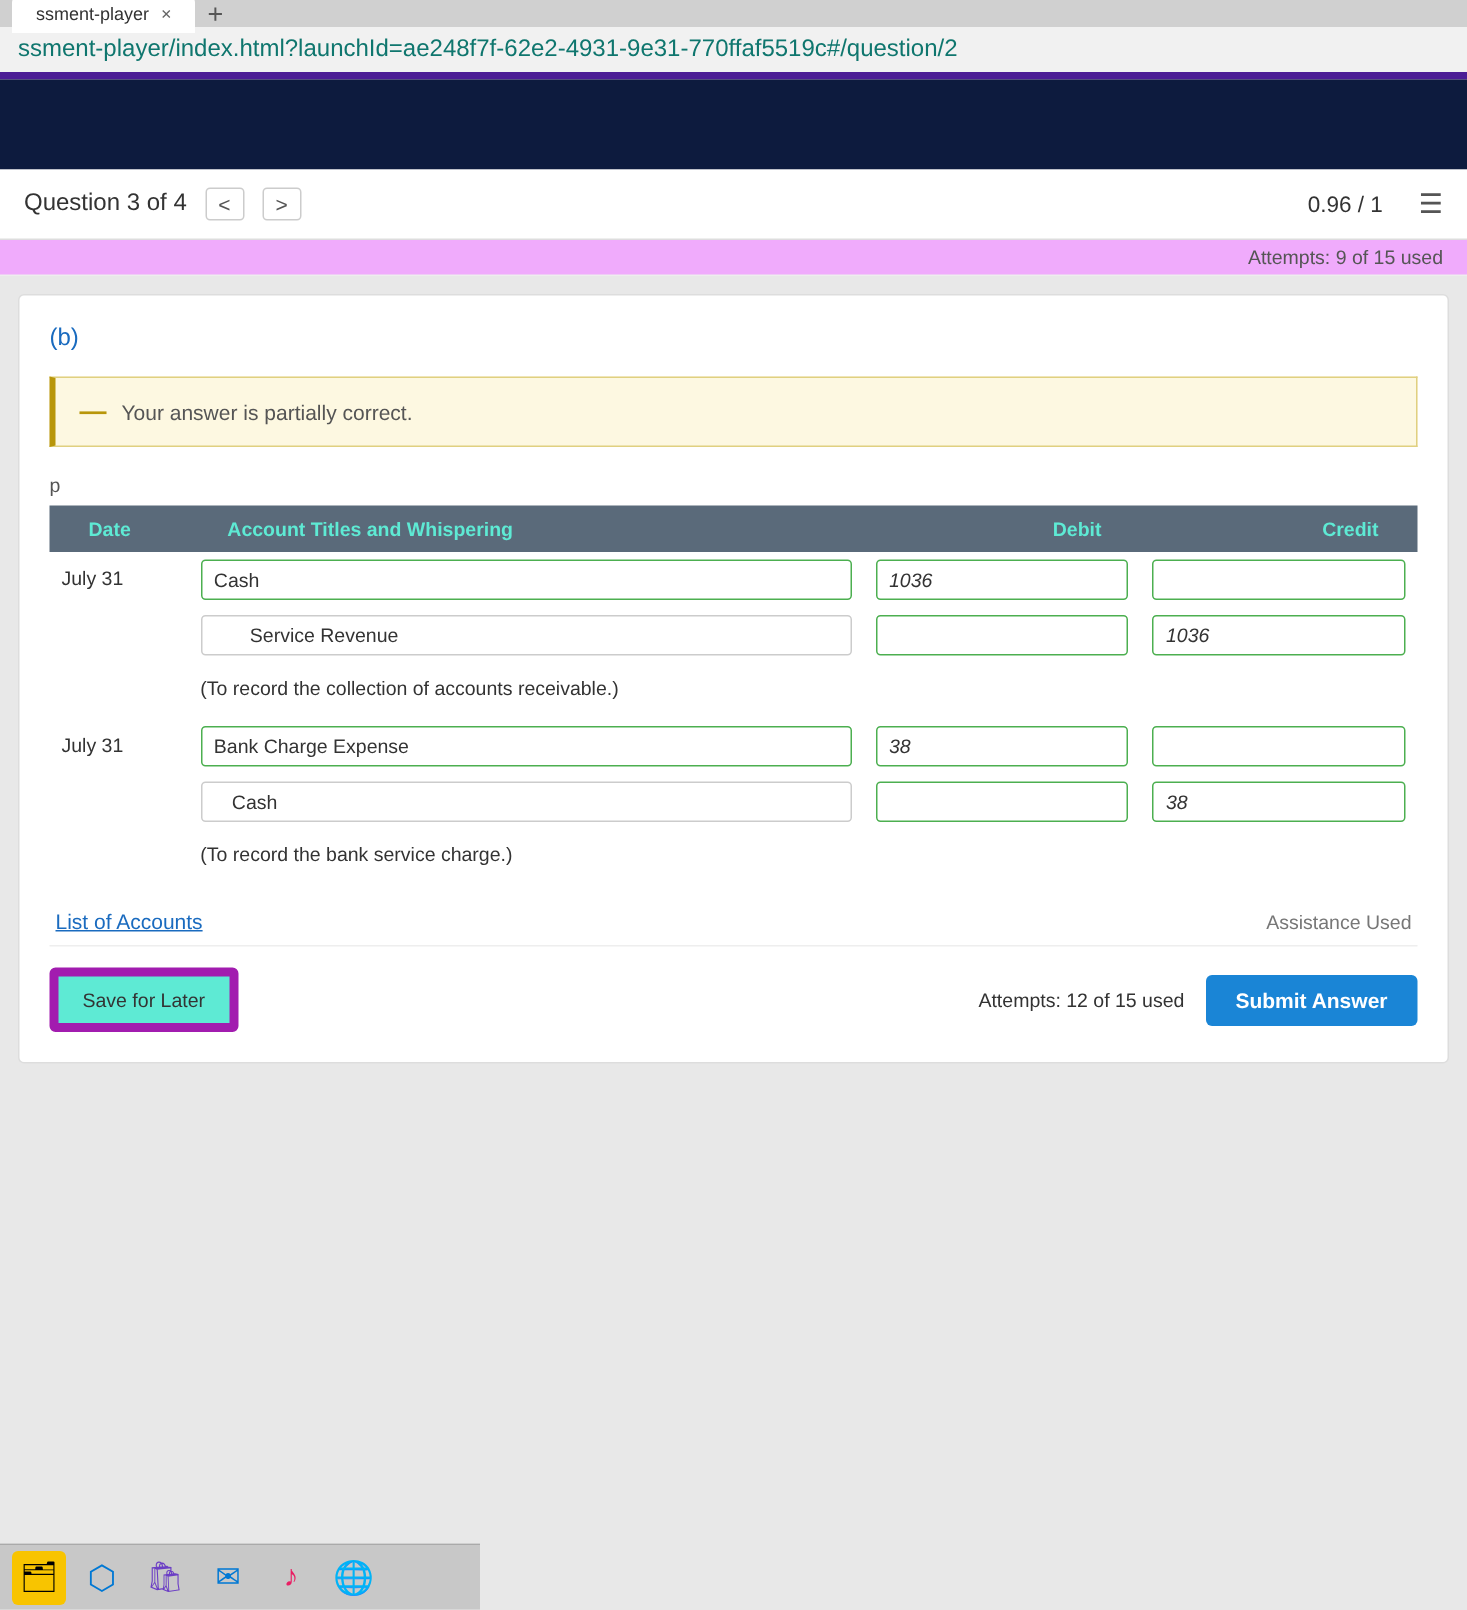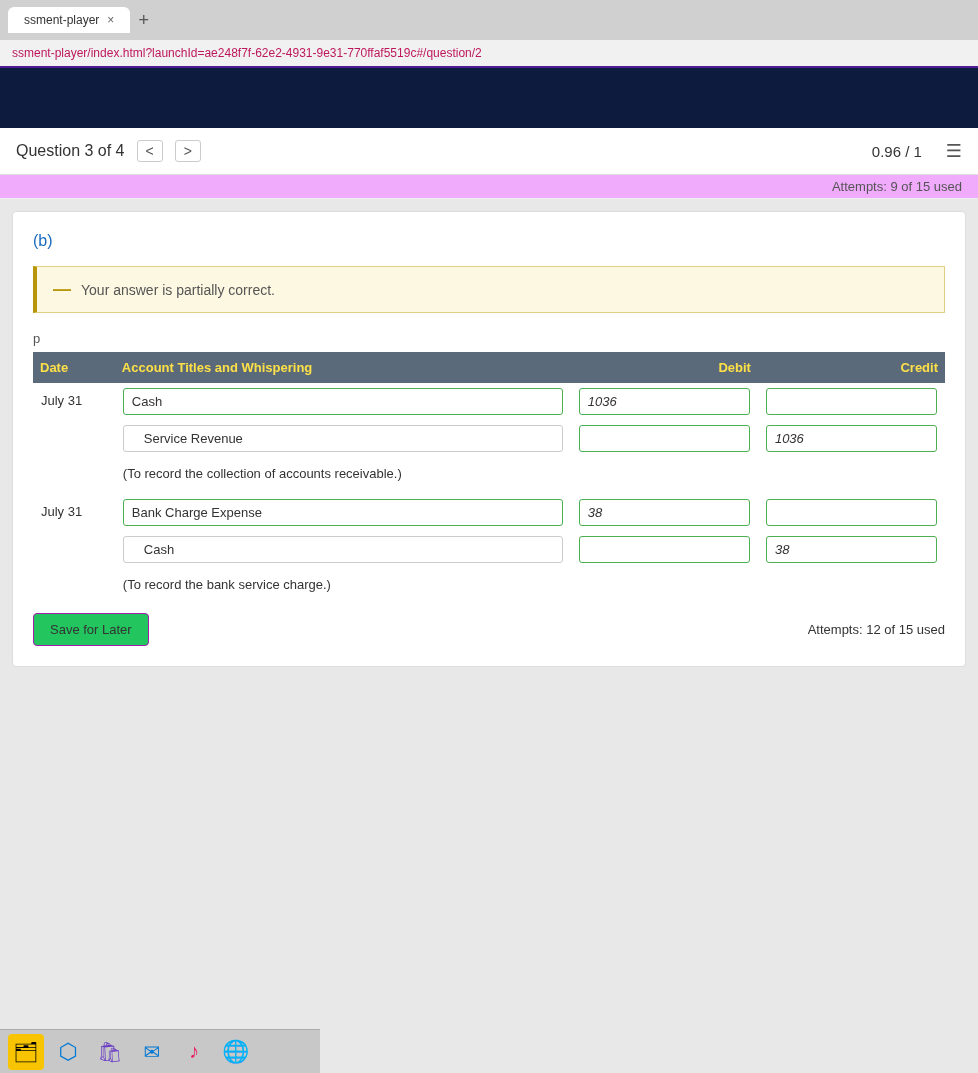--- a/index.html
+++ b/index.html
@@ -1,44 +1,44 @@
 <!DOCTYPE html>
 <html><head>
   <meta charset="utf-8">
   <style>
     * { box-sizing: border-box; margin: 0; padding: 0; }
     body { font-family: Arial, sans-serif; font-size: 14px; background: #e8e8e8; }
 
     
     .browser-tab-bar {
       background: #d0d0d0;
-      height: 40px;
+      height: 18px;
       display: flex;
       align-items: center;
       padding: 0 8px;
       gap: 8px;
     }
     .browser-tab {
       background: white;
       padding: 6px 16px;
       border-radius: 6px 6px 0 0;
       font-size: 13px;
       display: flex;
       align-items: center;
       gap: 8px;
     }
     .browser-tab-close { color: #666; font-size: 12px; }
     .browser-new-tab { color: #555; font-size: 18px; }
 
     .browser-address-bar {
       background: #f1f1f1;
       padding: 6px 12px;
-      font-size: 12px;
-      color: #be185d;
-      border-bottom: 2px solid #4c1d95;
+      font-size: 16px;
+      color: #0f766e;
+      border-bottom: 5px solid #4c1d95;
     }
 
     
     .nav-bar {
       background: #0d1b3e;
       height: 60px;
     }
 
     
     .question-header {
@@ -128,22 +128,22 @@
     .p-label { color: #555; font-size: 13px; margin-bottom: 6px; }
 
     
     .journal-table {
       width: 100%;
       border-collapse: collapse;
       margin-bottom: 8px;
     }
     .journal-table th {
       background: #5a6a7a;
-      color: #fde047;
-      padding: 8px 7px;
+      color: #5eead4;
+      padding: 8px 26px;
       text-align: left;
       font-size: 13px;
       font-weight: bold;
     }
     .journal-table th.right { text-align: right; }
     .journal-table td {
       padding: 5px 8px;
       vertical-align: middle;
       border: none;
     }
@@ -211,22 +211,22 @@
       color: #777;
     }
 
     
     .bottom-bar {
       display: flex;
       justify-content: space-between;
       align-items: center;
     }
     .save-later-btn {
-      background: #22c55e;
-      border: 1px solid #a21caf;
+      background: #5eead4;
+      border: 6px solid #a21caf;
       border-radius: 4px;
       padding: 8px 16px;
       font-size: 13px;
       color: #333;
       cursor: pointer;
     }
     .right-bottom {
       display: flex;
       align-items: center;
       gap: 14px;
@@ -344,21 +344,21 @@
         </td>
         <td>
           <input class="journal-input right-align" type="text" value="1036" style="">
         </td>
         <td>
           <input class="journal-input right-align" type="text" value="" style="">
         </td>
       </tr>
       <tr>
         <td>
-          <input class="journal-input indent" type="text" style="padding-left: 20px;" value="Service Revenue">
+          <input class="journal-input indent" type="text" style="padding-left: 32px;" value="Service Revenue">
         </td>
         <td>
           <input class="journal-input right-align" type="text" value="" style="">
         </td>
         <td>
           <input class="journal-input right-align" type="text" value="1036" style="">
         </td>
       </tr>
       <tr>
         <td></td>
@@ -393,25 +393,30 @@
       <tr>
         <td></td>
         <td colspan="3">
           <div class="note-text" style="padding-left:0;">(To record the bank service charge.)</div>
         </td>
       </tr>
     </tbody>
   </table>
 
 
+  <div class="list-accounts-bar">
+    <a class="list-accounts-link">List of Accounts</a>
+    <span class="assistance-text">Assistance Used</span>
+  </div>
 
   <div class="bottom-bar">
     <button class="save-later-btn">Save for Later</button>
     <div class="right-bottom">
       <span class="attempts-label">Attempts: 12 of 15 used</span>
+      <button class="submit-btn">Submit Answer</button>
     </div>
   </div>
 
 </div>
 
 <div class="taskbar">
   <div class="taskbar-icon file-explorer">🗂</div>
   <div class="taskbar-icon edge" style="color:#0078d4;font-size:22px;">⬡</div>
   <div class="taskbar-icon store">🛍</div>
   <div class="taskbar-icon mail">✉</div>

